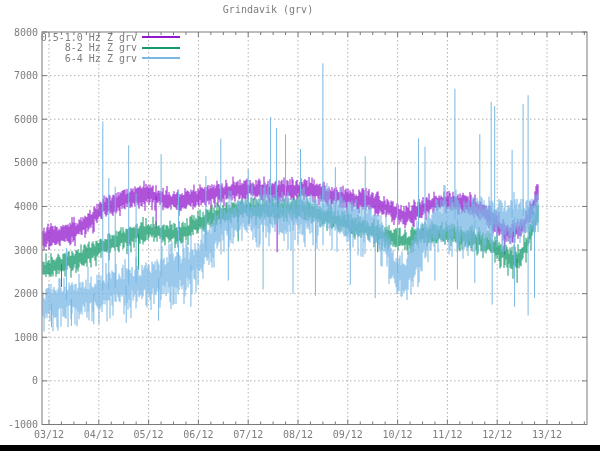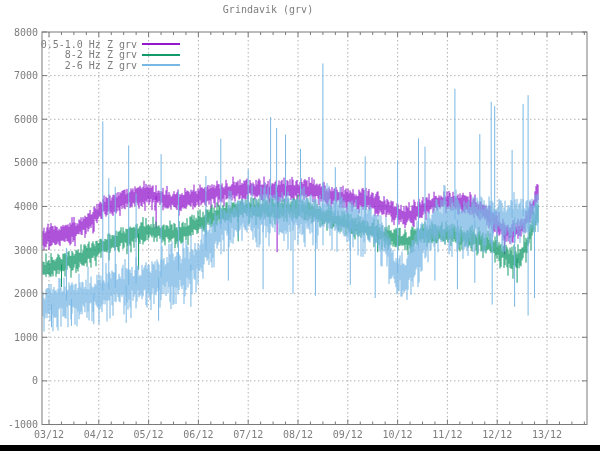--- a/index.html
+++ b/index.html
@@ -1,21 +1,21 @@
 <!DOCTYPE html>
 <html><head>
 <meta charset="utf-8">
 <style>
   html,body{margin:0;padding:0;background:#ffffff;}
   .canvas{position:relative;width:600px;height:451px;background:#ffffff;overflow:hidden;
           font-family:"DejaVu Sans Mono",monospace;}
   .chart-title{position:absolute;top:4px;left:0;width:536px;text-align:center;
                font-size:10px;color:#7d7d7d;white-space:pre;}
   svg{position:absolute;top:0;left:0;}
-  .legend{position:absolute;left:38px;top:39px;}
+  .legend{position:absolute;left:38px;top:32px;}
   .lrow{display:flex;align-items:center;height:10.5px;}
   .ltxt{display:inline-block;width:99px;text-align:right;font-size:10px;color:#7d7d7d;white-space:pre;}
   .lline{display:inline-block;width:38px;height:2px;margin-left:5px;}
   .bottom-bar{position:absolute;top:445px;left:0;width:600px;height:5.5px;background:#000;}
 </style>
 </head>
 <body>
 
 <div class="canvas">
   <div class="chart-title">Grindavik (grv)</div>
@@ -185,19 +185,19 @@
   <div class="legend">
     <div class="lrow">
       <span class="ltxt">0.5-1.0 Hz Z grv</span>
       <span class="lline" style="background: rgb(147, 24, 206);"></span>
     </div>
     <div class="lrow">
       <span class="ltxt">8-2 Hz Z grv</span>
       <span class="lline" style="background: rgb(18, 154, 104);"></span>
     </div>
     <div class="lrow">
-      <span class="ltxt">2-6 Hz Z grv</span>
+      <span class="ltxt">6-4 Hz Z grv</span>
       <span class="lline" style="background: rgb(121, 183, 228);"></span>
     </div>
   </div>
 
   <div class="bottom-bar" style="background: rgb(0, 0, 0);"></div>
 </div>
 
 </body></html>

